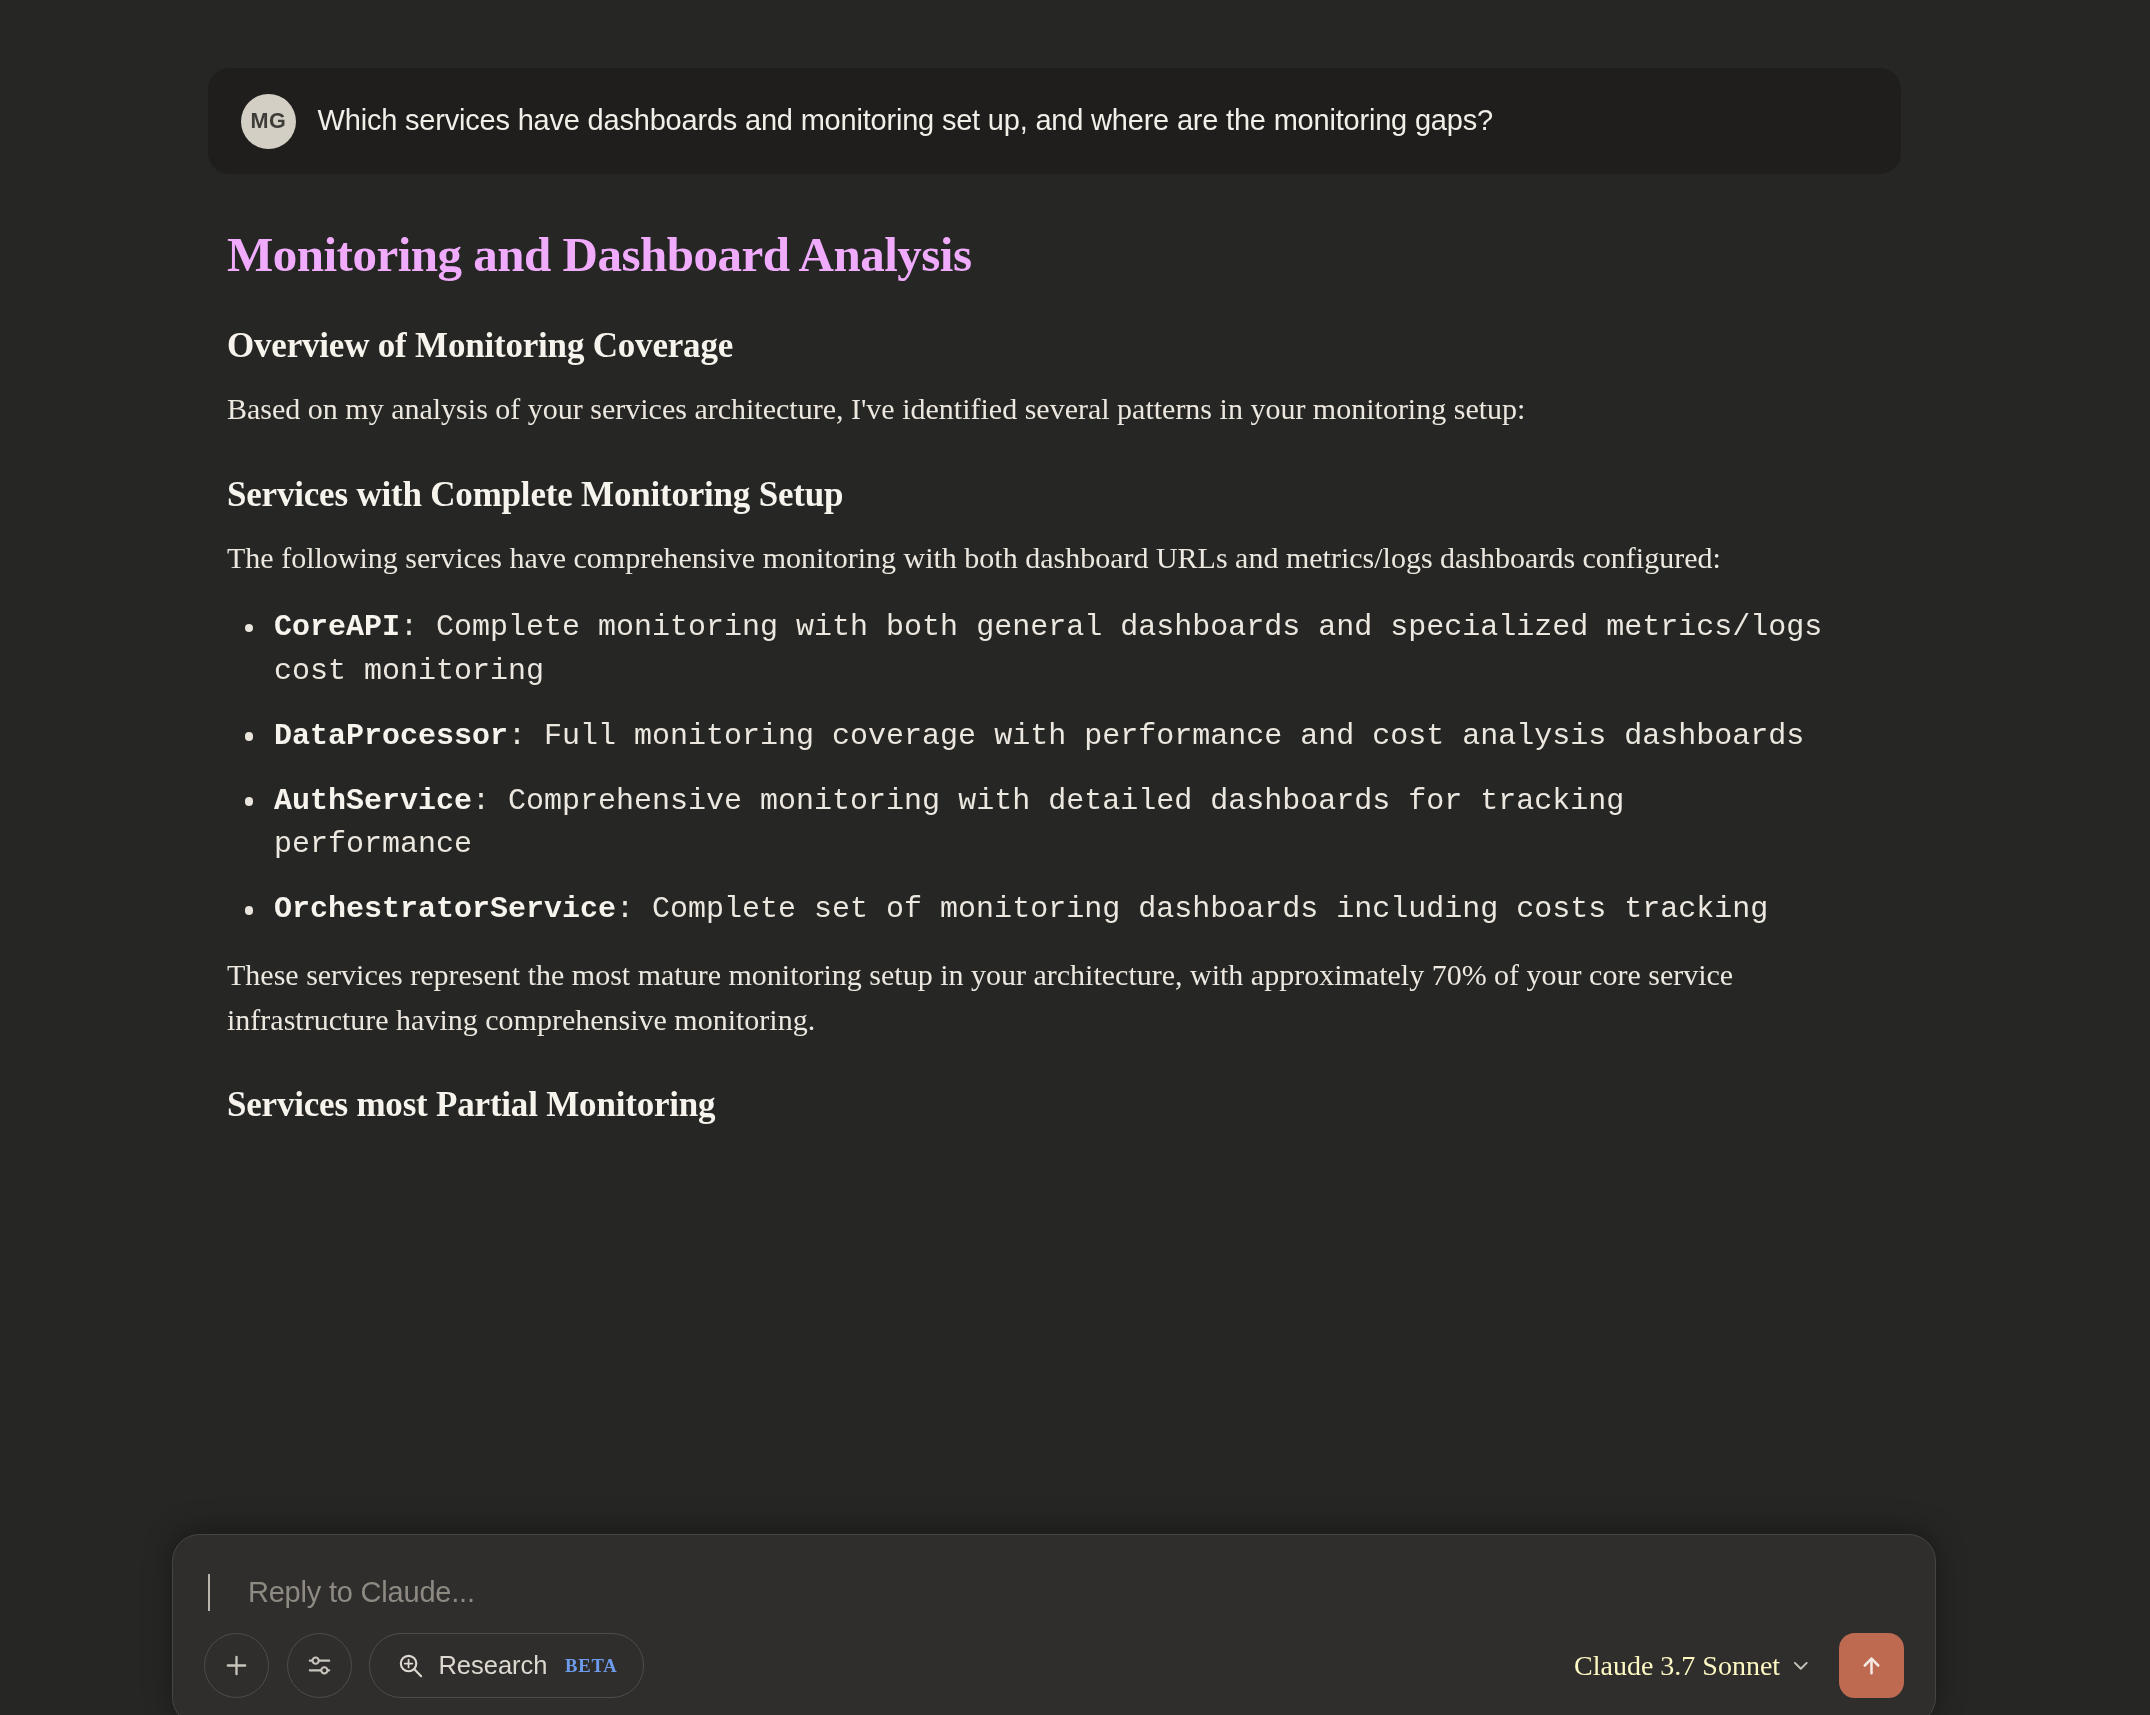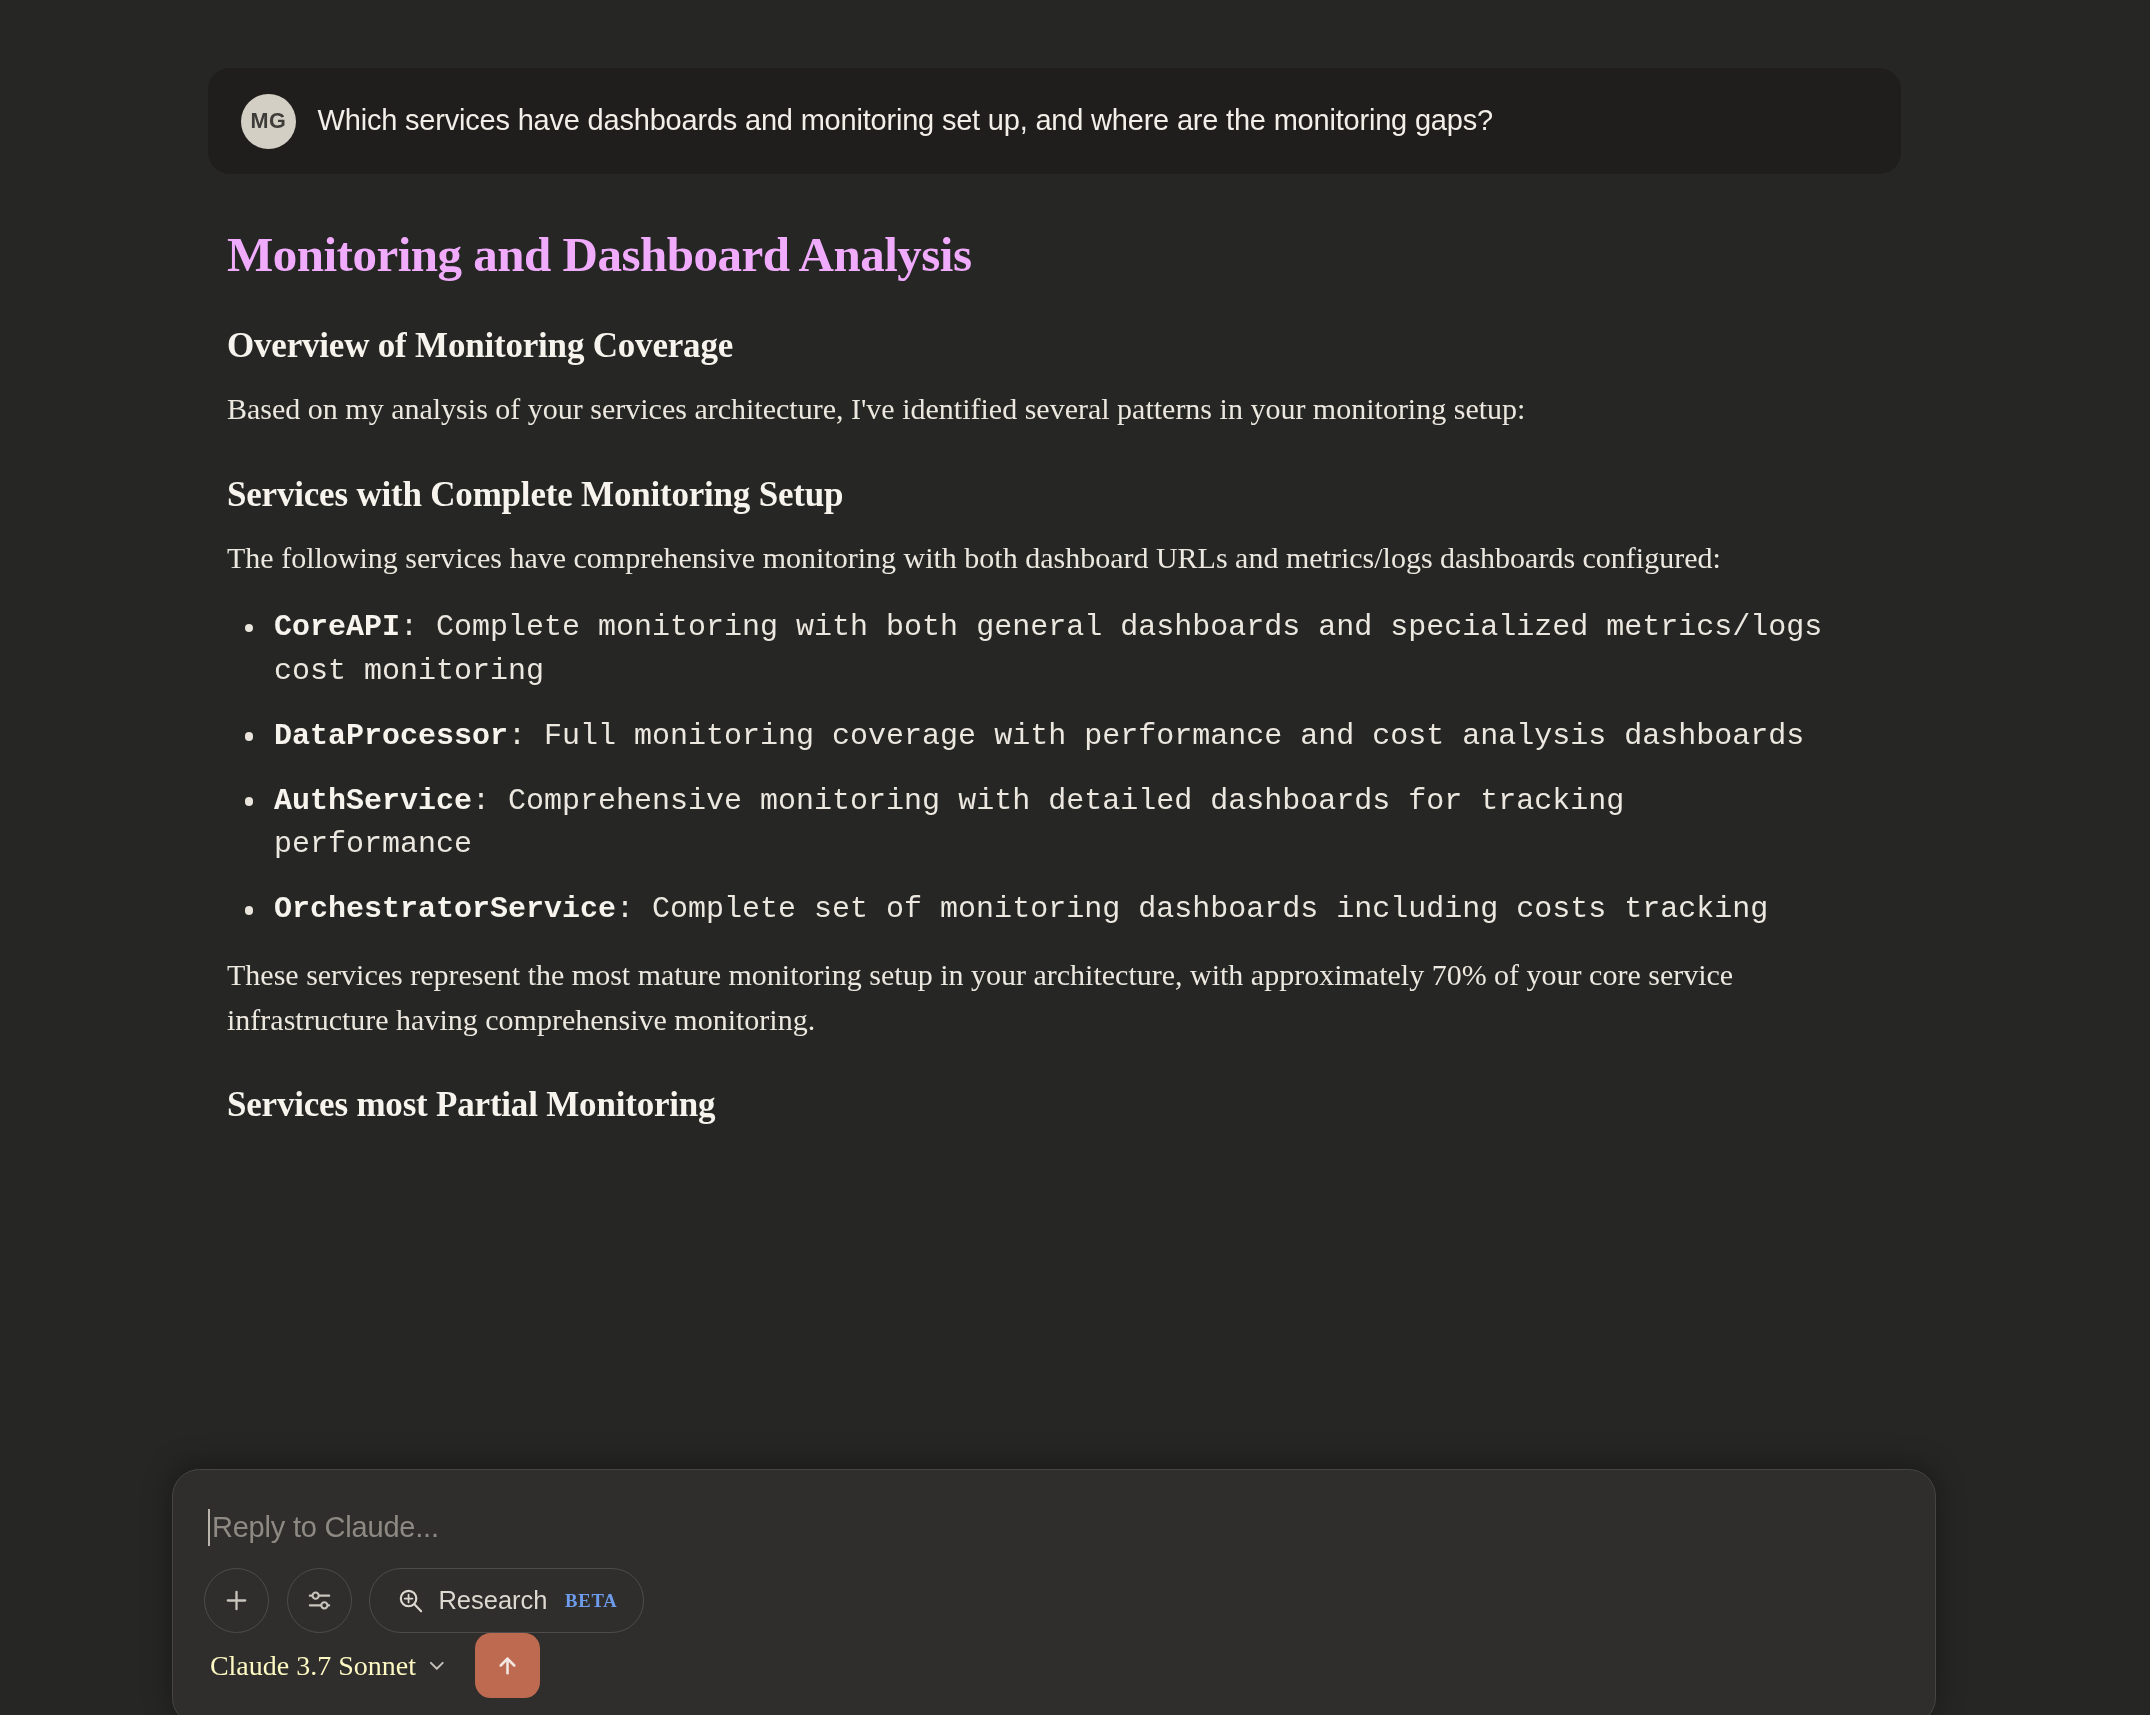--- a/index.html
+++ b/index.html
@@ -141,37 +141,38 @@
     border: 1px solid #464541;
     border-radius: 27.4px;
     padding: 29px 31px 25.5px 31px;
     box-shadow: 0 -3.9px 29px rgba(0,0,0,0.35);
   }
   .composer-input-row {
     display: flex;
     align-items: center;
     min-height: 69px;
     padding: 5.9px 3.9px 17.6px 3.9px;
+    gap: 36px;
   }
   .caret {
     width: 2px;
     height: 37px;
     background: #b9b5ad;
     margin-right: 2px;
   }
   .placeholder {
     font-family: "Liberation Sans", sans-serif;
     font-size: 29px;
     color: #8e8a83;
     letter-spacing: -0.2px;
   }
   .composer-bottom {
     display: flex;
+    align-items: center;
     justify-content: space-between;
-    flex-direction: column;
   }
   .composer-left {
     display: flex;
     align-items: center;
     gap: 17.6px;
   }
   .round-btn {
     width: 65px;
     height: 65px;
     border-radius: 50%;

